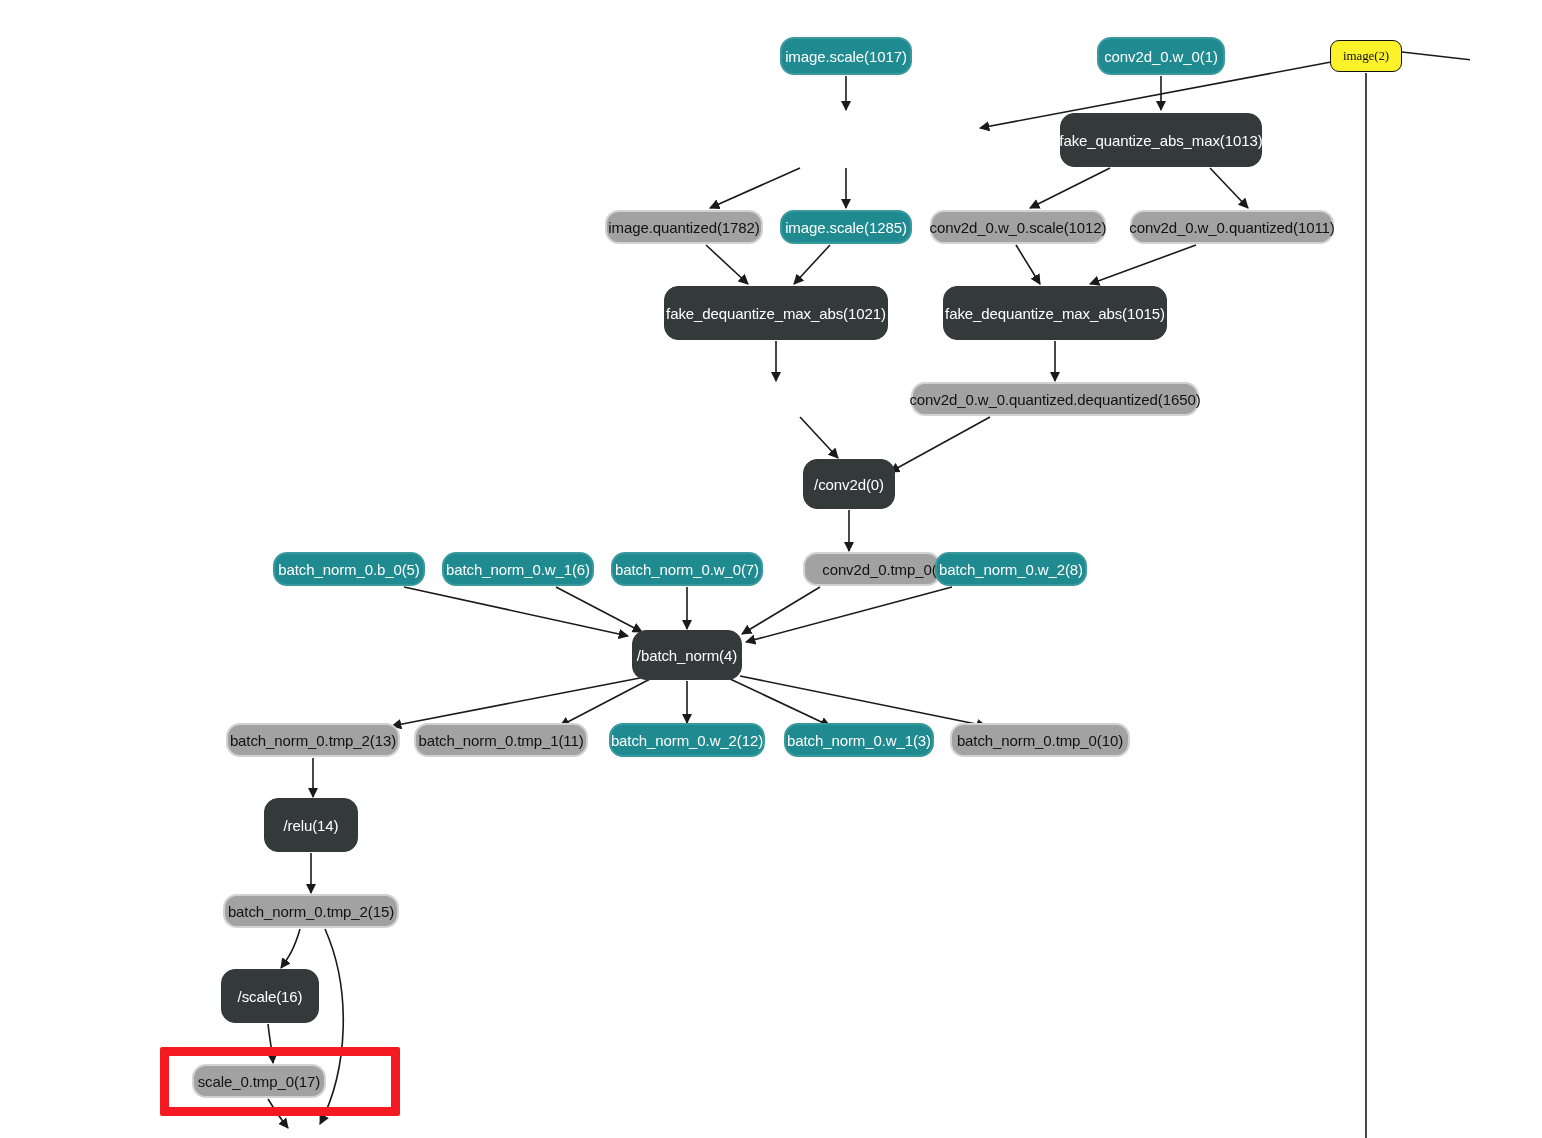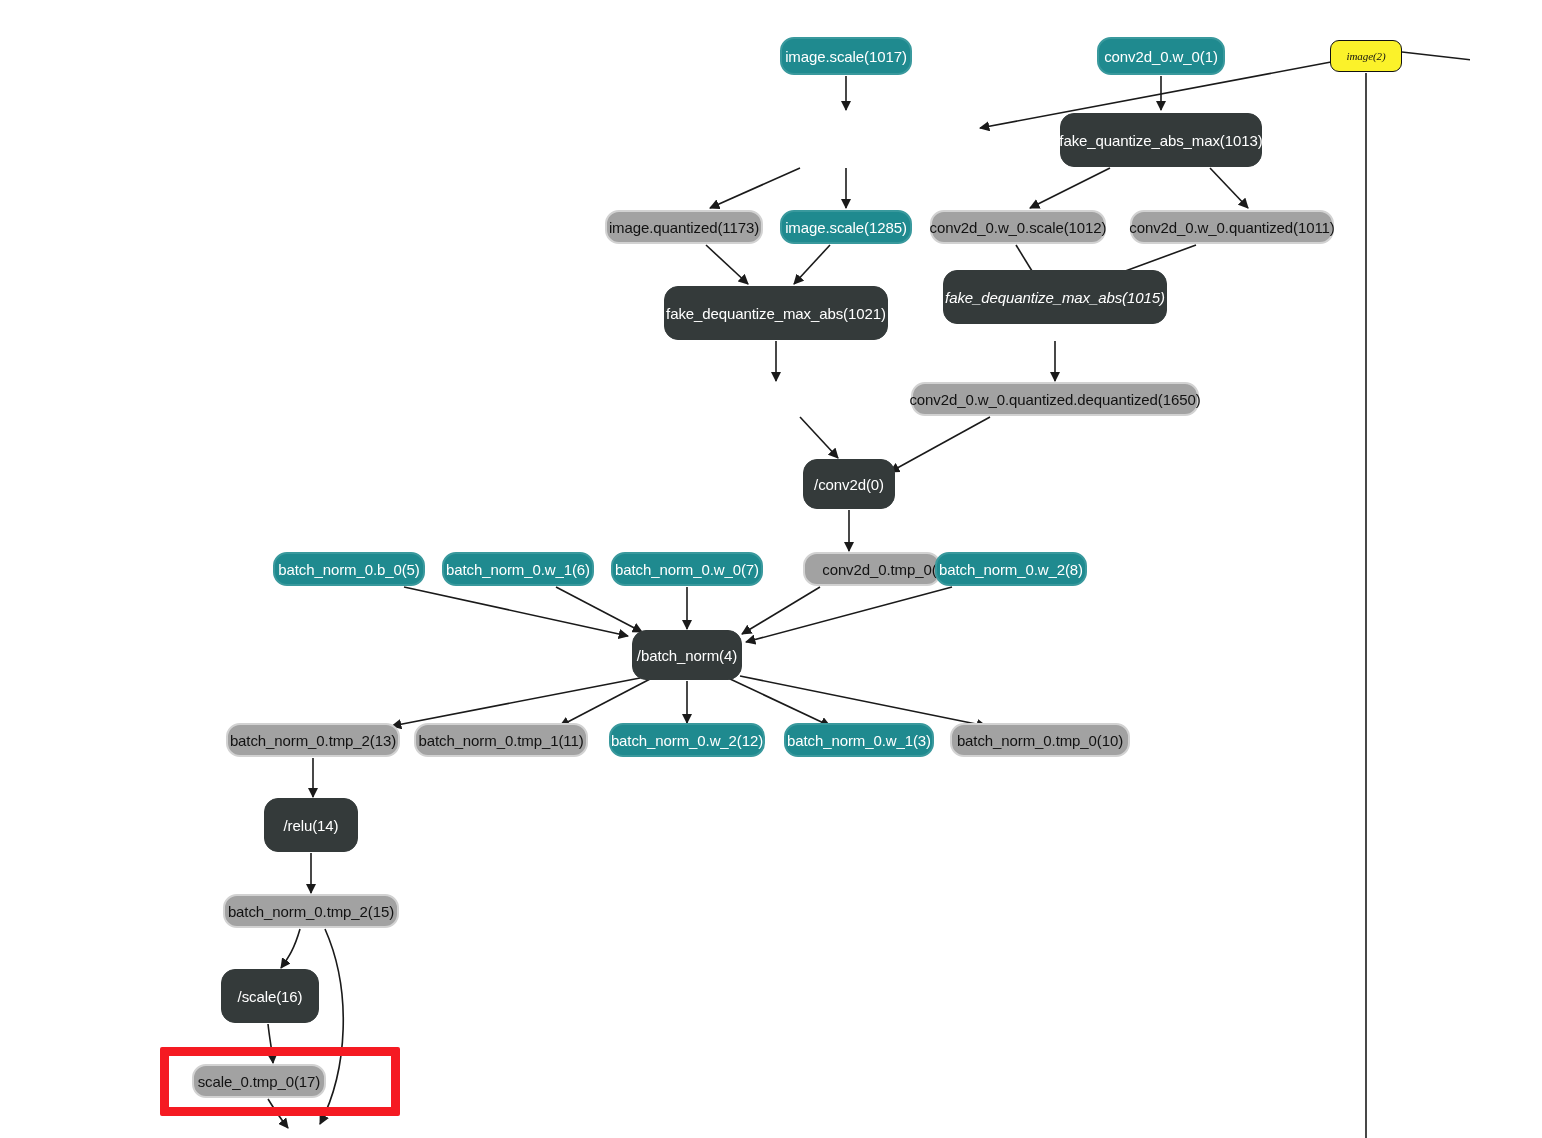--- a/index.html
+++ b/index.html
@@ -53,22 +53,21 @@
     color: #121212;
     border: 2px solid #d2d2d2;
     border-radius: 14px;
   }
   .node.var-yellow {
     background: #fbf22a;
     color: #111111;
     border: 1.5px solid #111111;
     border-radius: 9px;
     font-family: "Liberation Serif", serif;
-    font-size: 11px;
-    font-style: italic;
+    font-size: 13px;
   }
   .highlight-box {
     position: absolute;
     box-sizing: border-box;
     border: 9px solid #f51a22;
     background: transparent;
     border-radius: 2px;
   }
 </style>
 </head>
@@ -138,27 +137,27 @@
       <path d="M 1366,73 L 1366,1138"></path>
     </g>
   </svg>
 
   <div class="node var-teal" style="left:846px;  top:56px;   width:132px; height:38px;">image.scale(1017)</div>
   <div class="node var-teal" style="left:1161px; top:56px;   width:128px; height:38px;">conv2d_0.w_0(1)</div>
   <div class="node var-yellow" style="left:1366px; top:56px;   width:72px;  height:32px;">image(2)</div>
 
   <div class="node op" style="left:1161px; top:140px;  width:202px; height:54px;">fake_quantize_abs_max(1013)</div>
 
-  <div class="node var-gray" style="left:684px;  top:227px;  width:158px; height:34px;">image.quantized(1173)</div>
+  <div class="node var-gray" style="left:684px;  top:227px;  width:158px; height:34px;">image.quantized(1782)</div>
   <div class="node var-teal" style="left:846px;  top:227px;  width:132px; height:34px;">image.scale(1285)</div>
   <div class="node var-gray" style="left:1018px; top:227px;  width:176px; height:34px;">conv2d_0.w_0.scale(1012)</div>
   <div class="node var-gray" style="left:1232px; top:227px;  width:204px; height:34px;">conv2d_0.w_0.quantized(1011)</div>
 
   <div class="node op" style="left:776px;  top:313px;  width:224px; height:54px;">fake_dequantize_max_abs(1021)</div>
-  <div class="node op" style="left:1055px; top:297px;  width:224px; height:54px;font-style:italic;">fake_dequantize_max_abs(1015)</div>
+  <div class="node op" style="left:1055px; top:313px;  width:224px; height:54px;">fake_dequantize_max_abs(1015)</div>
 
   <div class="node var-gray" style="left:1055px; top:399px;  width:288px; height:34px;">conv2d_0.w_0.quantized.dequantized(1650)</div>
 
   <div class="node op" style="left:849px;  top:484px;  width:92px;  height:50px;">/conv2d(0)</div>
 
   <div class="node var-teal" style="left:349px;  top:569px;  width:152px; height:34px;">batch_norm_0.b_0(5)</div>
   <div class="node var-teal" style="left:518px;  top:569px;  width:152px; height:34px;">batch_norm_0.w_1(6)</div>
   <div class="node var-teal" style="left:687px;  top:569px;  width:152px; height:34px;">batch_norm_0.w_0(7)</div>
   <div class="node var-gray" style="left:872px;  top:569px;  width:138px; height:34px;padding-left:28px;">conv2d_0.tmp_0(3)</div>
   <div class="node var-teal" style="left:1011px; top:569px;  width:152px; height:34px;">batch_norm_0.w_2(8)</div>

